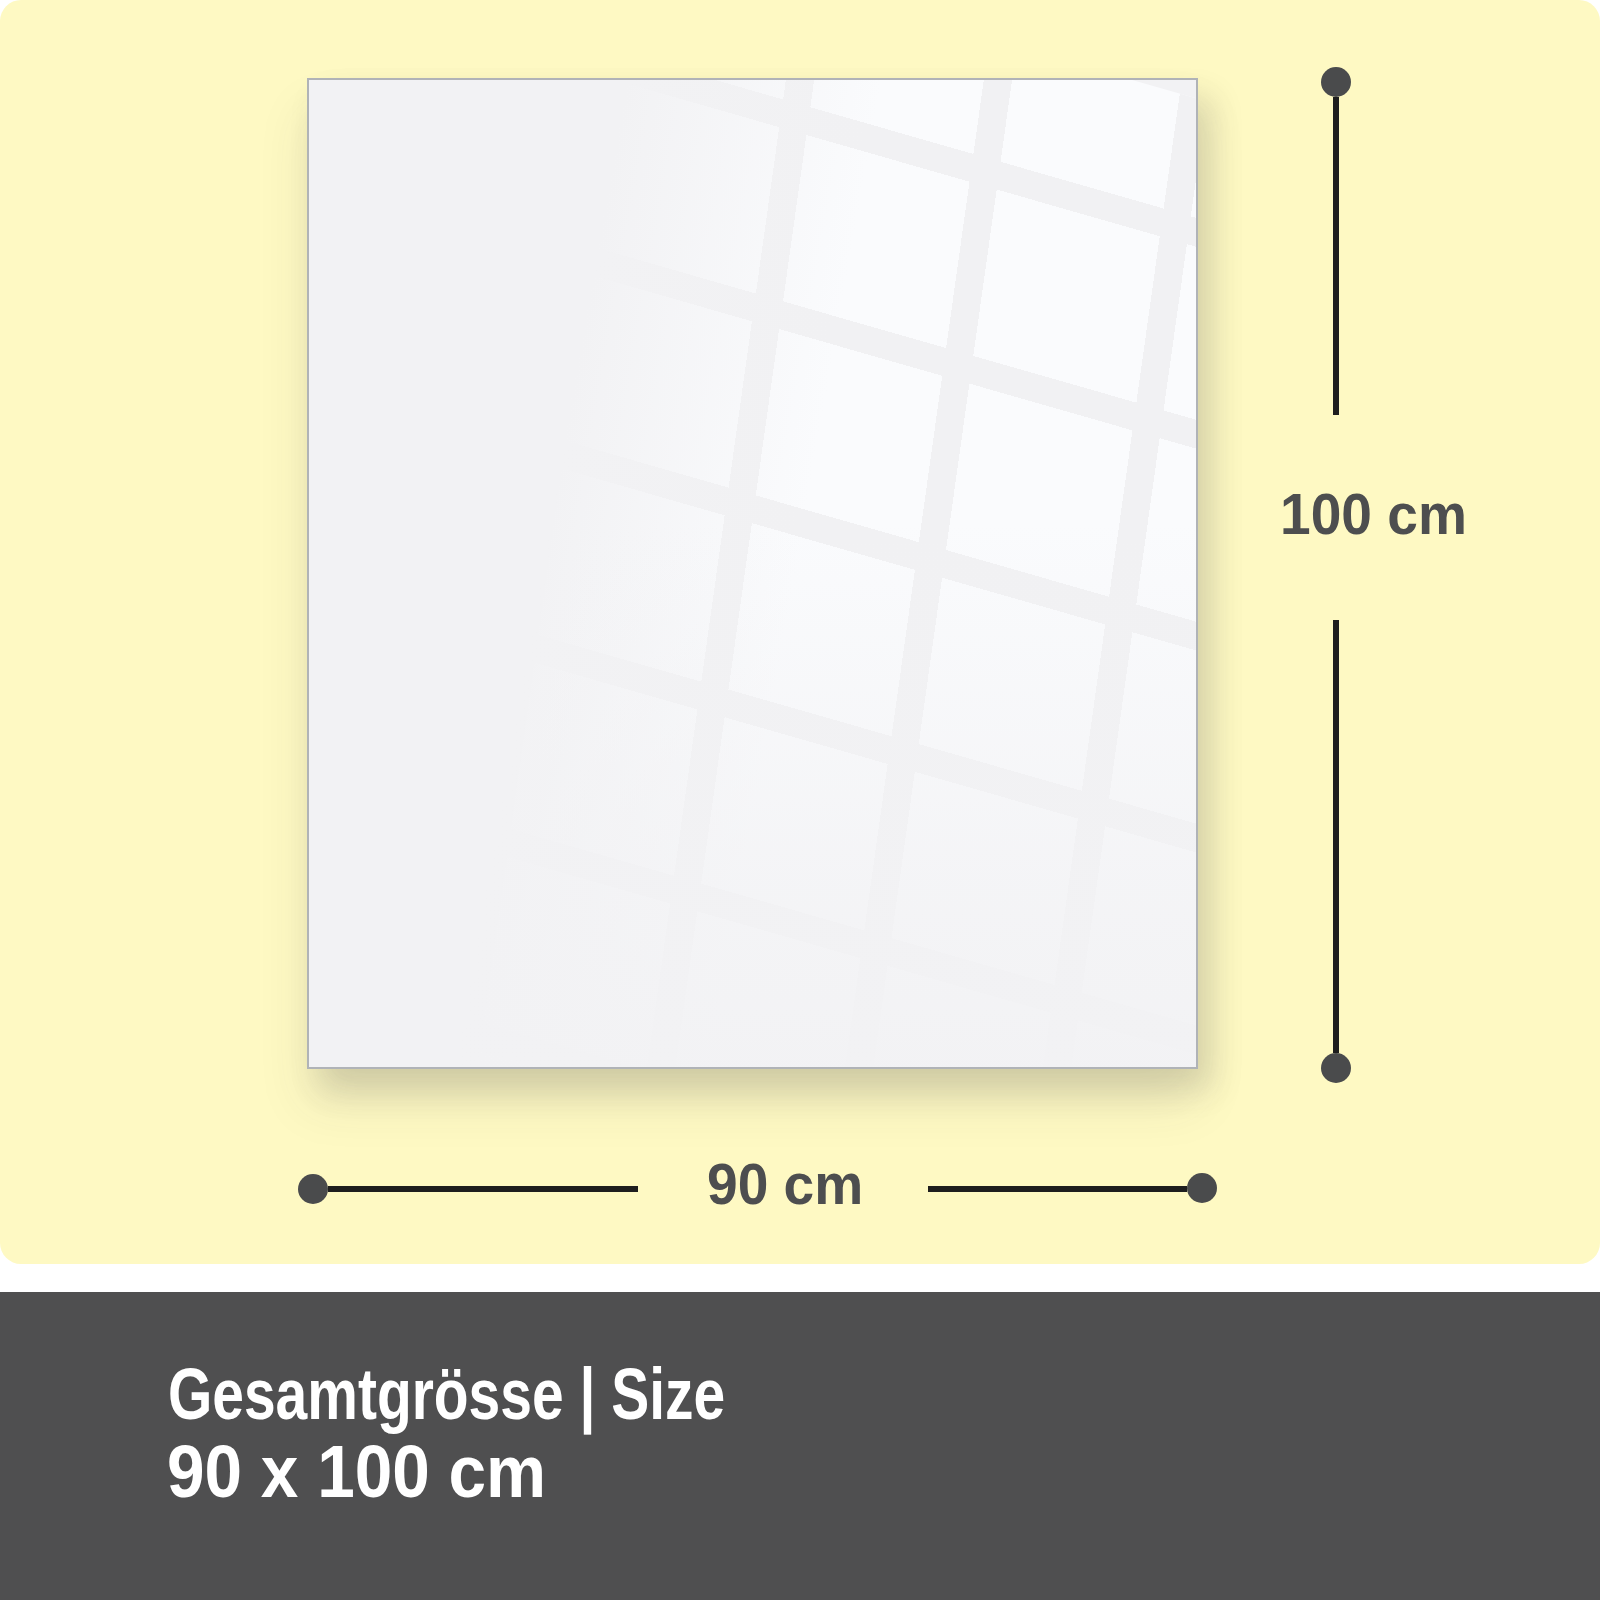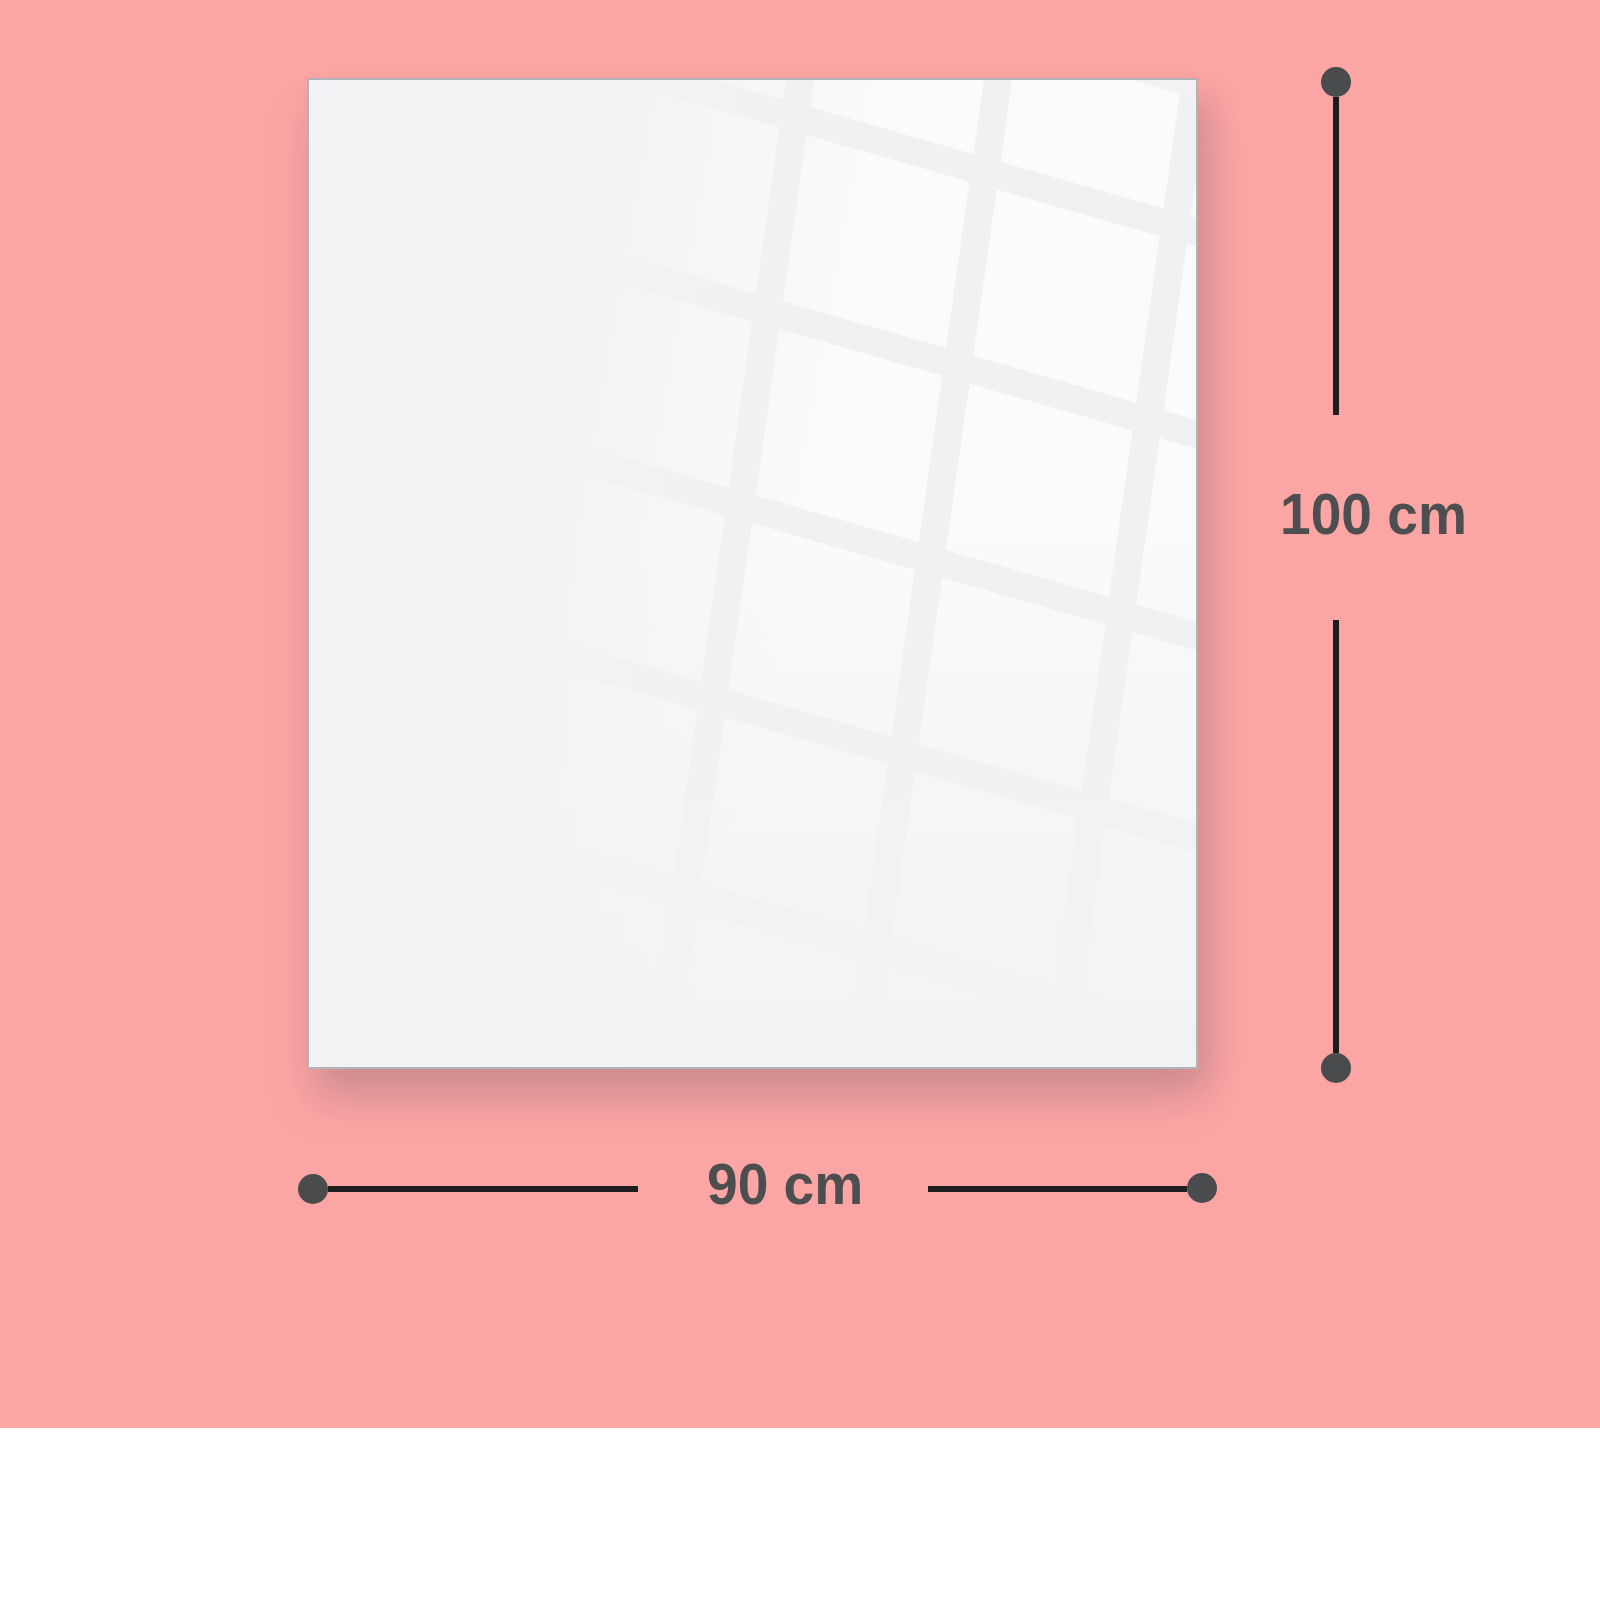--- a/index.html
+++ b/index.html
@@ -7,22 +7,23 @@
     padding: 0;
     width: 1600px;
     height: 1600px;
     background: #ffffff;
     font-family: "Liberation Sans", sans-serif;
     overflow: hidden;
   }
   .stage {
     position: relative;
     width: 1600px;
-    height: 1428px;
-    background: #fca5a5;
+    height: 1264px;
+    background: #fef9c3;
+    border-radius: 21px;
   }
 
   
   .panel {
     position: absolute;
     left: 307px;
     top: 78px;
     width: 887px;
     height: 987px;
     background: #f2f2f4;
@@ -139,14 +140,18 @@
   </div>
 
   <div>
     <div class="dim-dot h-dot-left"></div>
     <div class="dim-seg h-seg-left"></div>
     <div class="dim-label h-label">90 cm</div>
     <div class="dim-seg h-seg-right"></div>
     <div class="dim-dot h-dot-right"></div>
   </div>
 
+  <div class="footer">
+    <div class="footer-heading">Gesamtgrösse | Size</div>
+    <div class="footer-size">90 x 100 cm</div>
+  </div>
 
 </div>
 
 </body></html>

